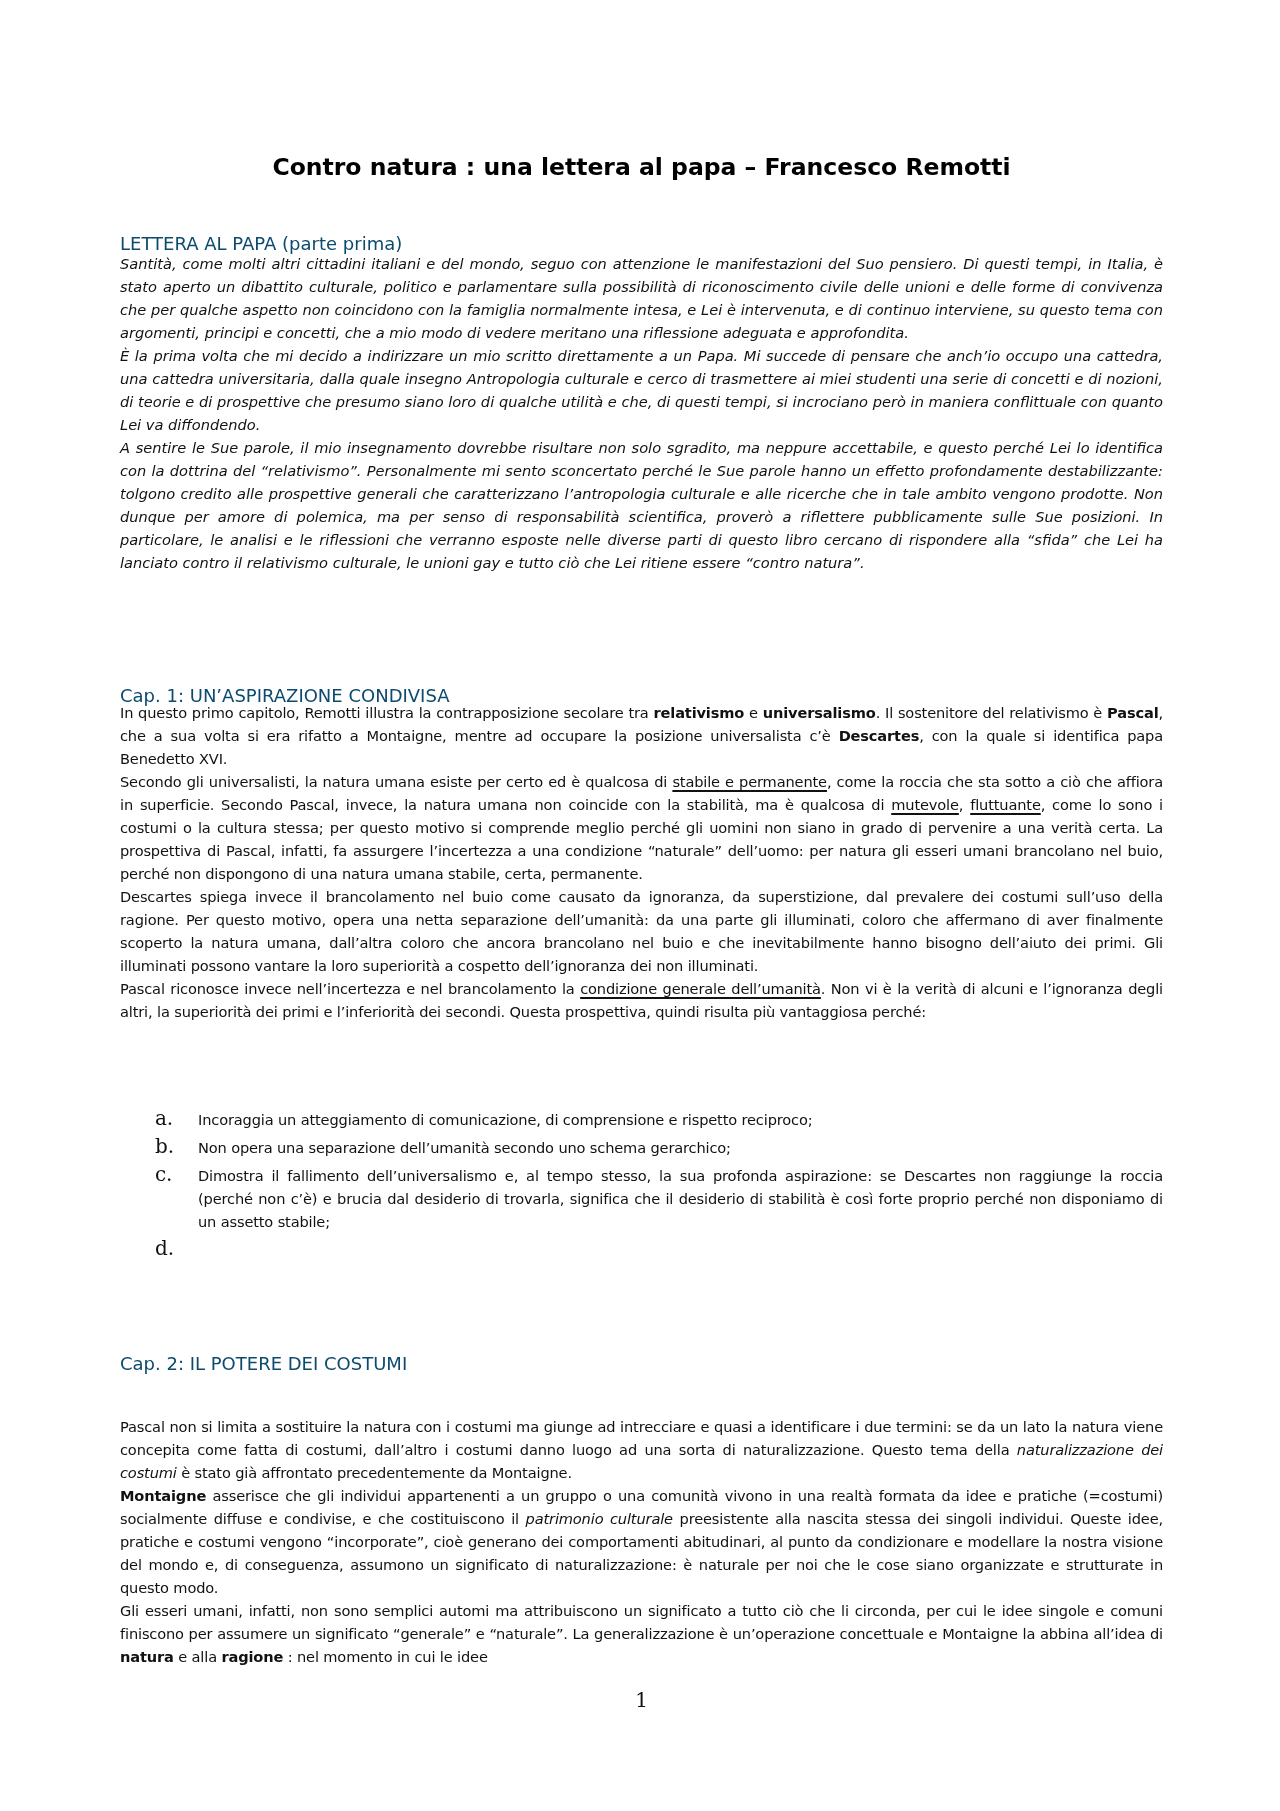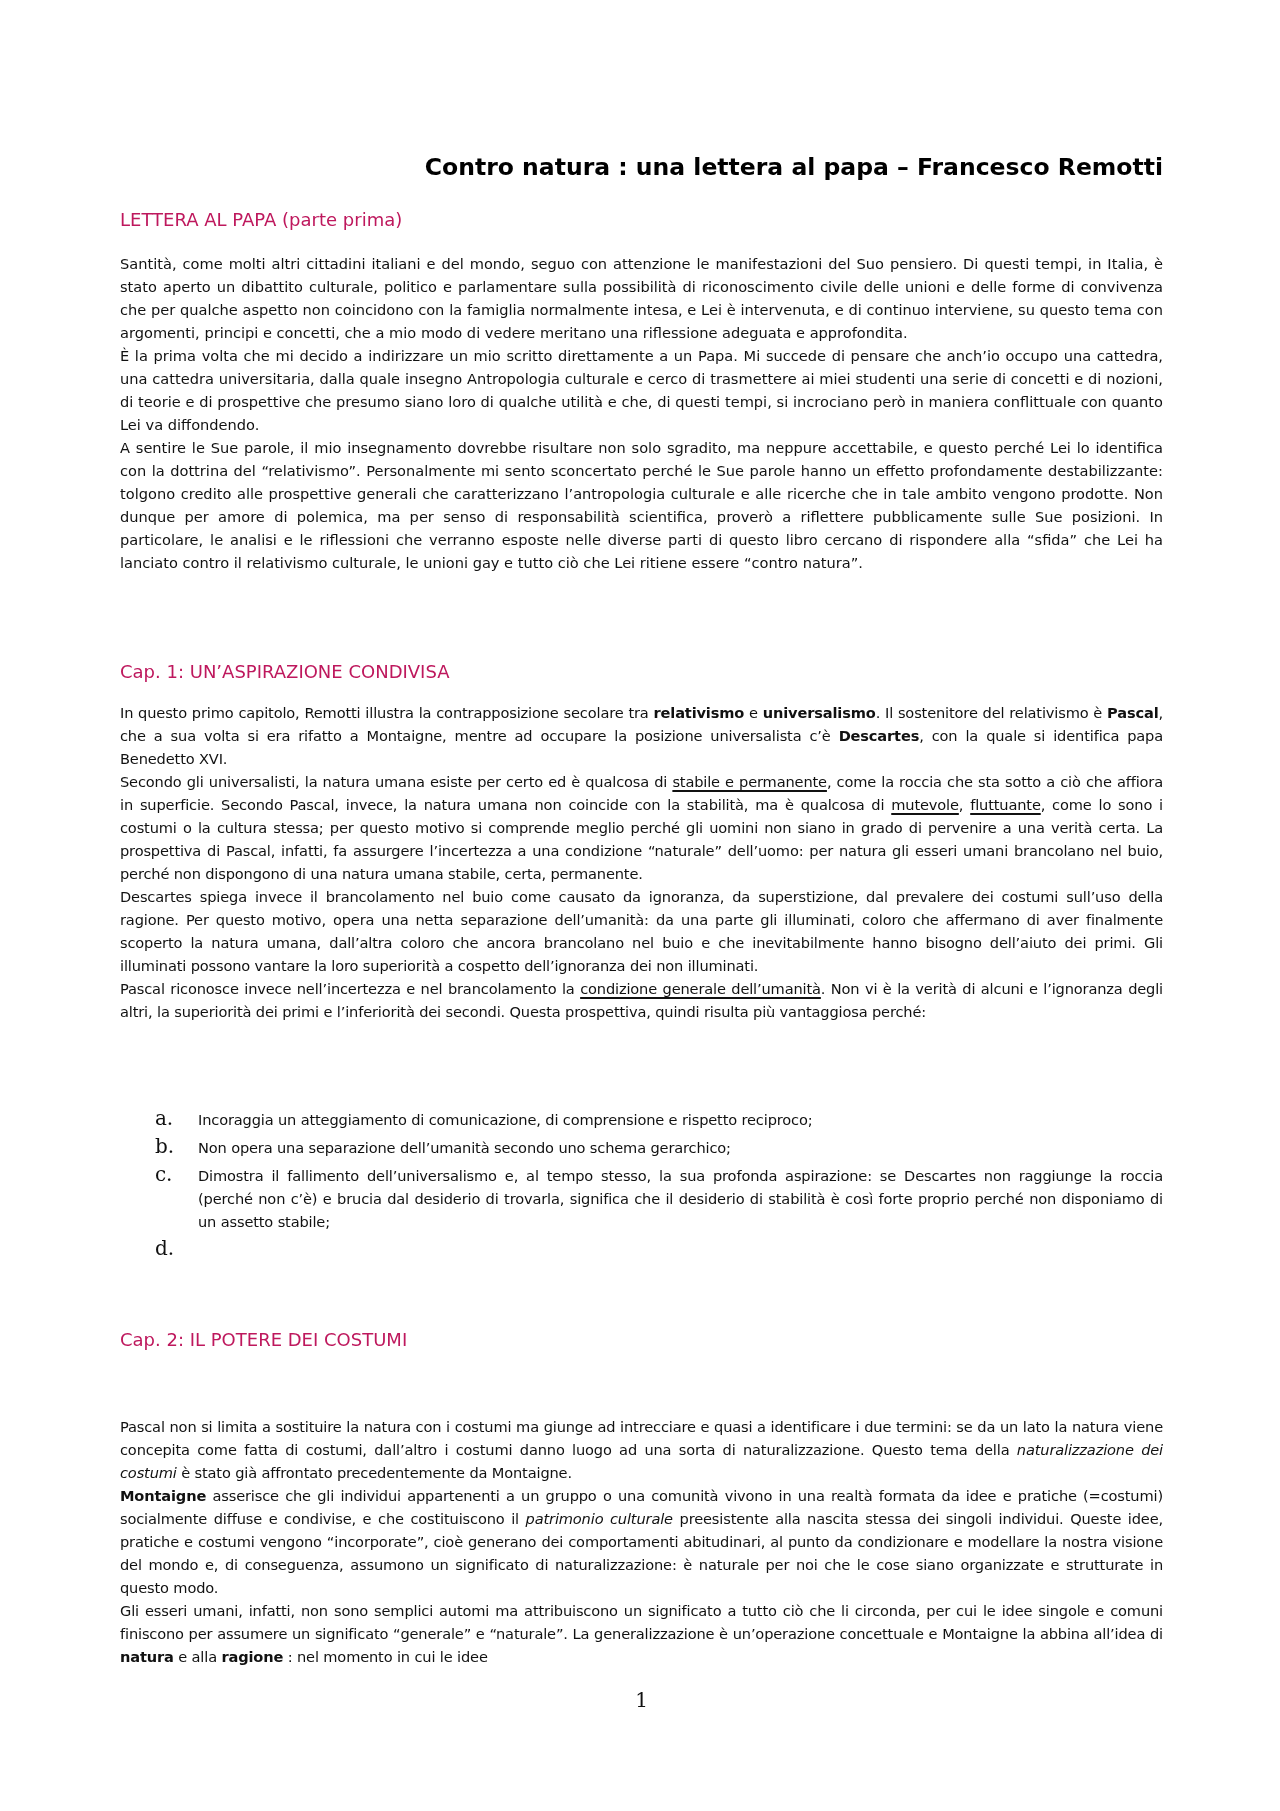--- a/index.html
+++ b/index.html
@@ -1,33 +1,33 @@
 <!DOCTYPE html>
 <html><head>
 <meta charset="utf-8">
 <style>
   html, body { margin: 0; padding: 0; background: #ffffff; }
   body { width: 1280px; height: 1811px; position: relative; overflow: hidden; color: #111111; }
   .page { position: absolute; left: 120px; top: 0; width: 1043px; }
   .title {
     position: absolute; left: 0; width: 1043px; top: 150px;
-    text-align: right; font-family: "DejaVu Sans", sans-serif;
+    text-align: center; font-family: "DejaVu Sans", sans-serif;
     font-weight: bold; font-size: 23.5px; line-height: 34px; color: #000;
   }
   .h2 {
     position: absolute; left: 0; font-family: "DejaVu Sans", sans-serif;
-    font-size: 18px; line-height: 26px; color: #be185d;
+    font-size: 18px; line-height: 26px; color: #0c4a6e; margin-top: 24px;
   }
   .para {
     position: absolute; left: 0; width: 1043px;
     font-family: "DejaVu Sans", sans-serif; font-size: 14.6px; line-height: 23px;
     text-align: justify; color: #111;
   }
   .para p { margin: 0; }
-  .letter { }
+  .letter { font-style: italic; }
   .cond { letter-spacing: -0.15px; }
   .ul { text-decoration: underline; text-decoration-thickness: 2px; text-underline-offset: 3px; margin-top: 28px; }
   .list { position: absolute; left: 35px; width: 1008px; margin: 0; padding: 0; list-style: none;
           font-family: "DejaVu Sans", sans-serif; font-size: 14.6px; line-height: 23px; text-align: justify; color:#111; }
   .list li { position: relative; padding-left: 43px; margin: 0 0 5px 0; }
   .list .marker { position: absolute; left: 0; top: -3px; font-family: "DejaVu Serif", serif; font-size: 20px; line-height: 26px; color:#111; }
   .pagenum { position: absolute; left: 0; width: 1043px; top: 1686px; text-align: center;
              font-family: "DejaVu Serif", serif; font-size: 20px; line-height: 28px; color:#111; }
   b { font-weight: bold; }
 </style>

